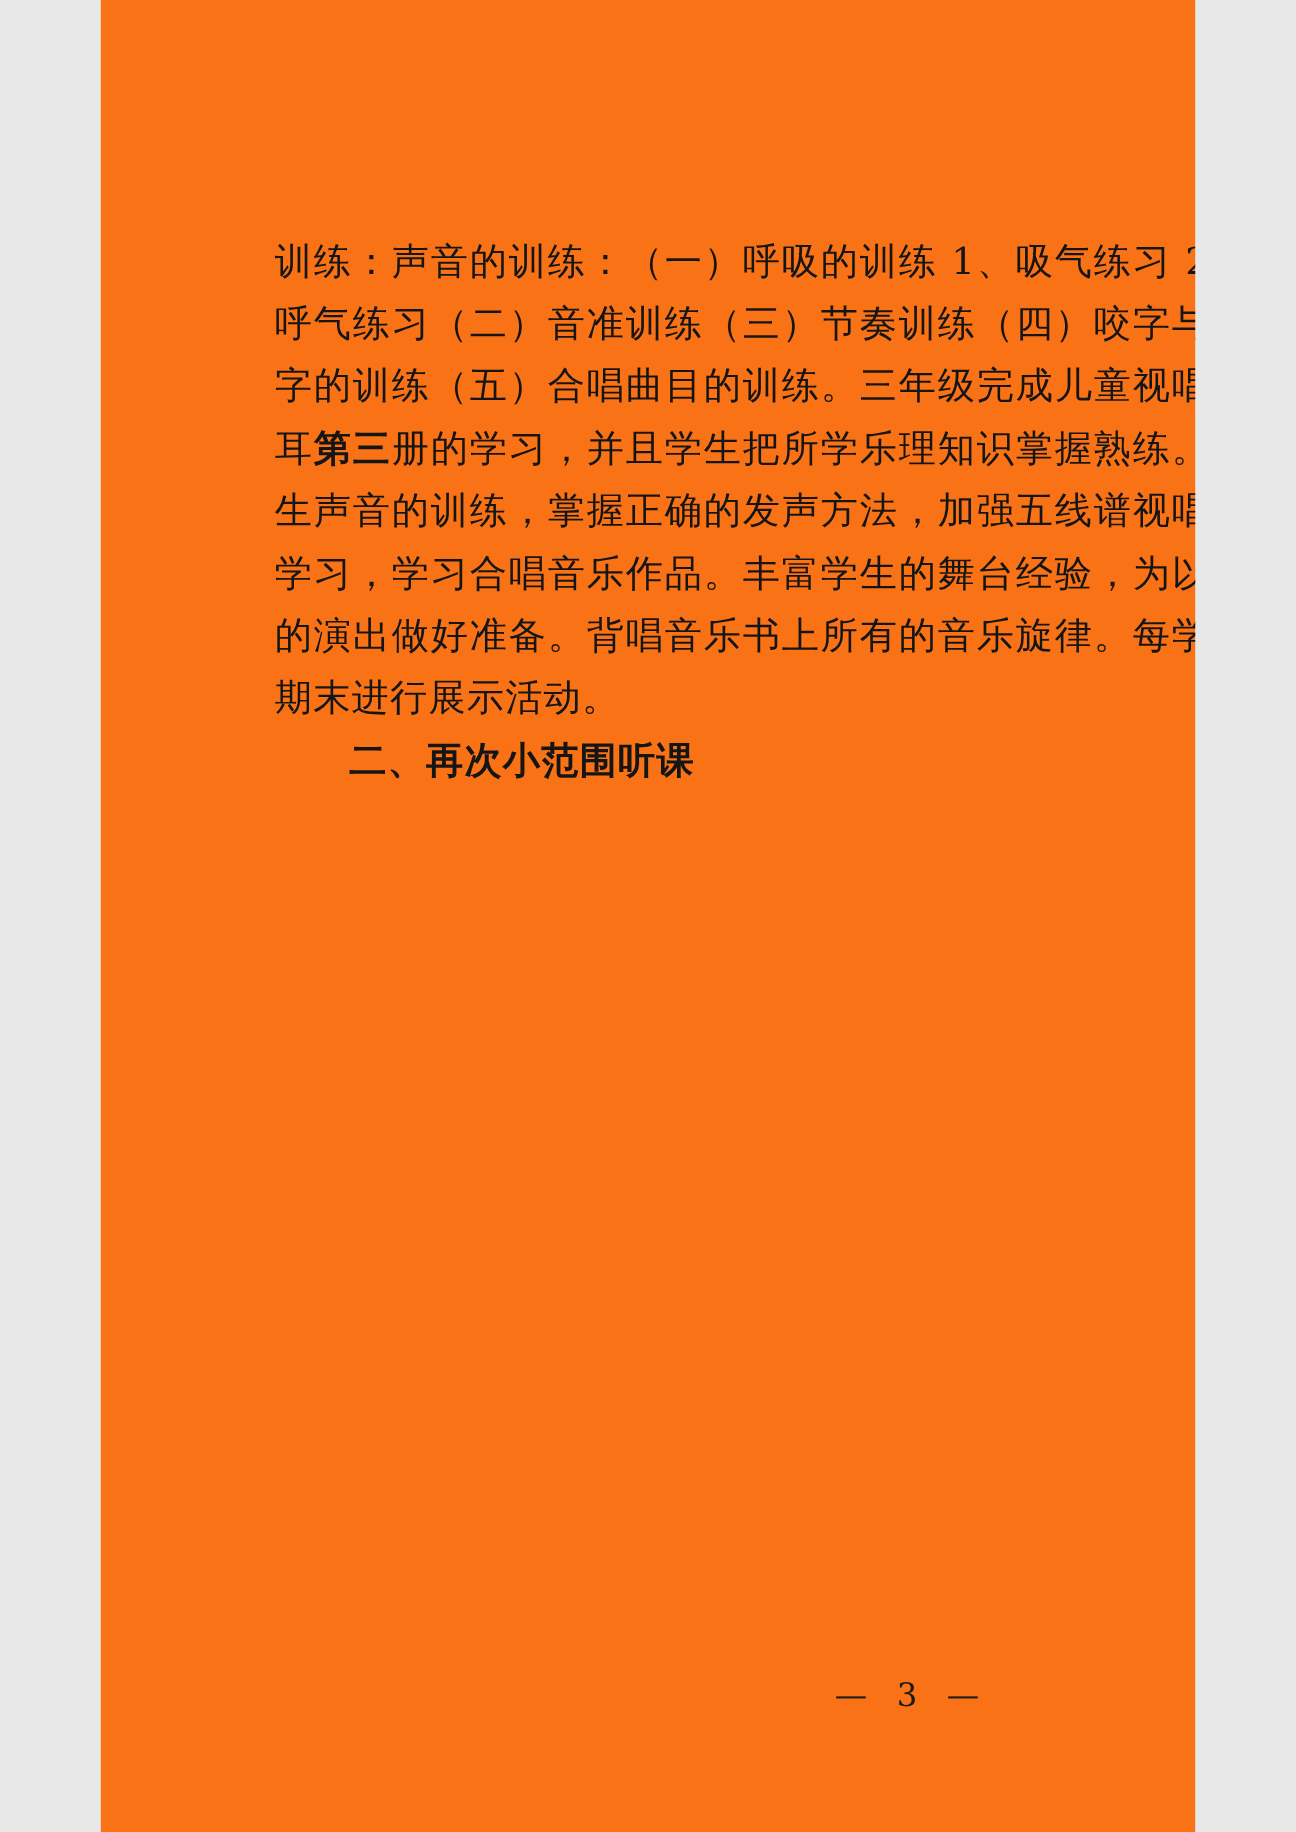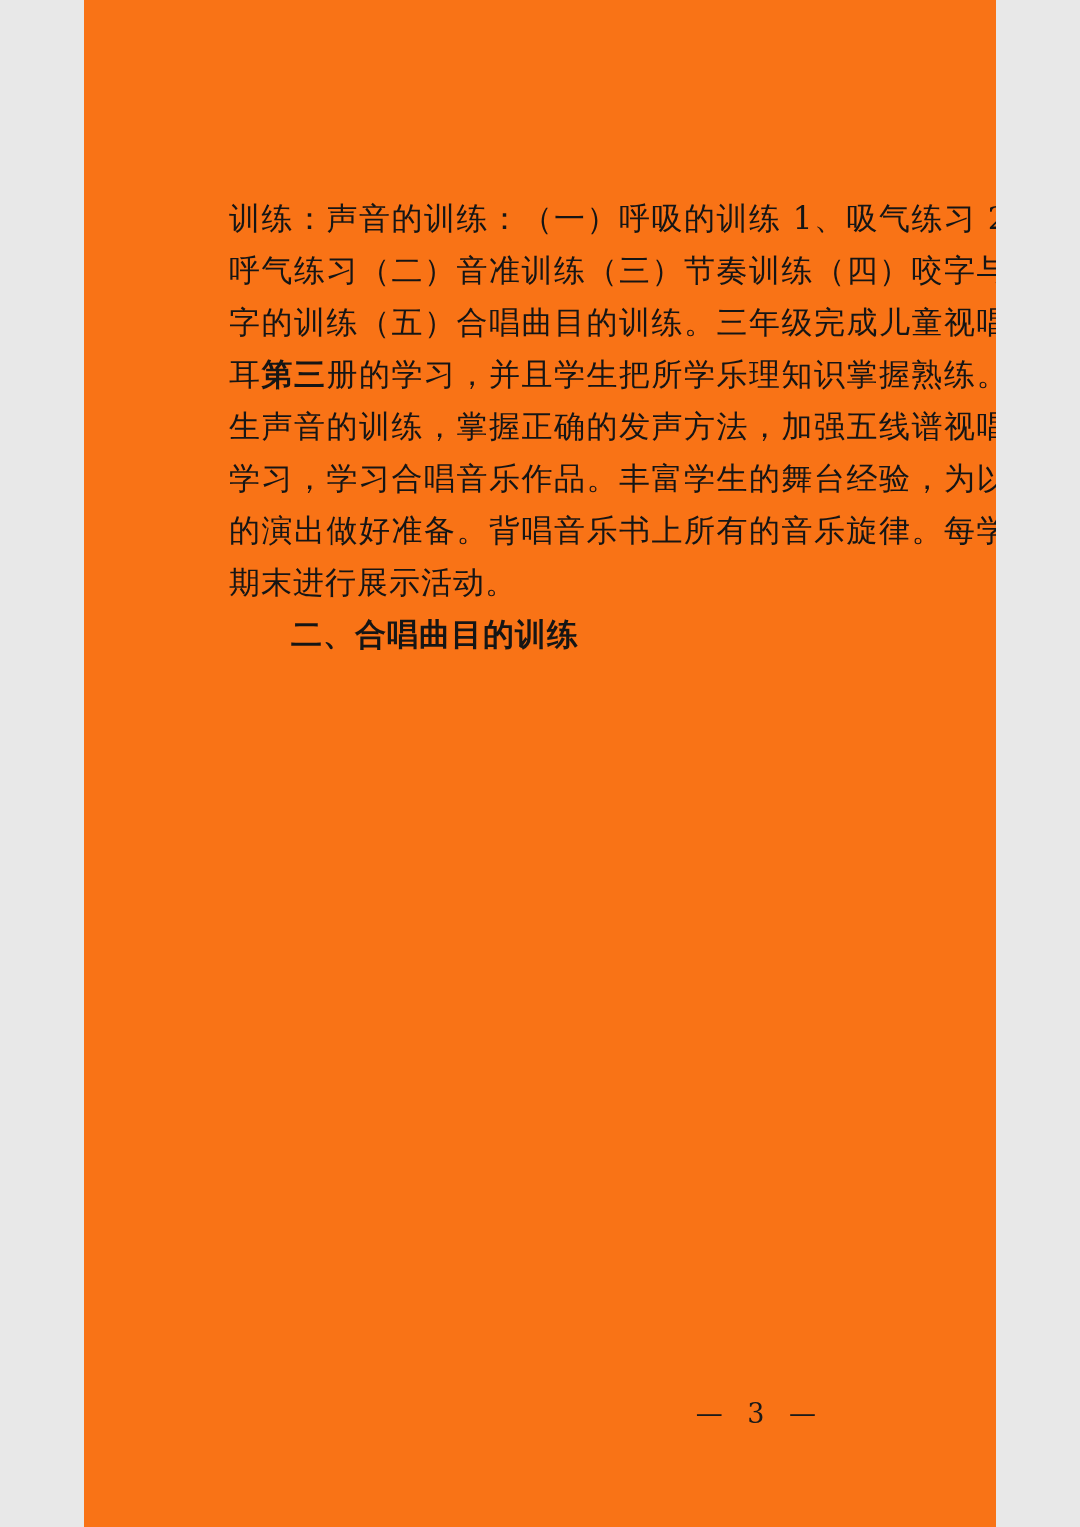--- a/index.html
+++ b/index.html
@@ -61,21 +61,21 @@
 </style>
 </head>
 <body>
 
 <div class="page">
 
   <div class="content">
 
     <p class="para"><span>训练：声音的训练：（一）呼吸的训练 1、吸气练习 2、呼气练习（二）音准训练（三）节奏训练（四）咬字与吐字的训练（五）合唱曲目的训练。三年级完成儿童视唱练耳</span><span class="seg-bold">第三</span><span>册的学习，并且学生把所学乐理知识掌握熟练。学生声音的训练，掌握正确的发声方法，加强五线谱视唱的学习，学习合唱音乐作品。丰富学生的舞台经验，为以后的演出做好准备。背唱音乐书上所有的音乐旋律。每学期期末进行展示活动。</span></p>
 
-    <p class="para indent heading"><span>二、合唱曲目的训练</span></p>
+    <p class="para indent heading"><span>二、再次小范围听课</span></p>
 
 
 
   </div>
 
   <div class="footer">
     <span class="page-number">— 3 —</span>
   </div>
 
 </div>

